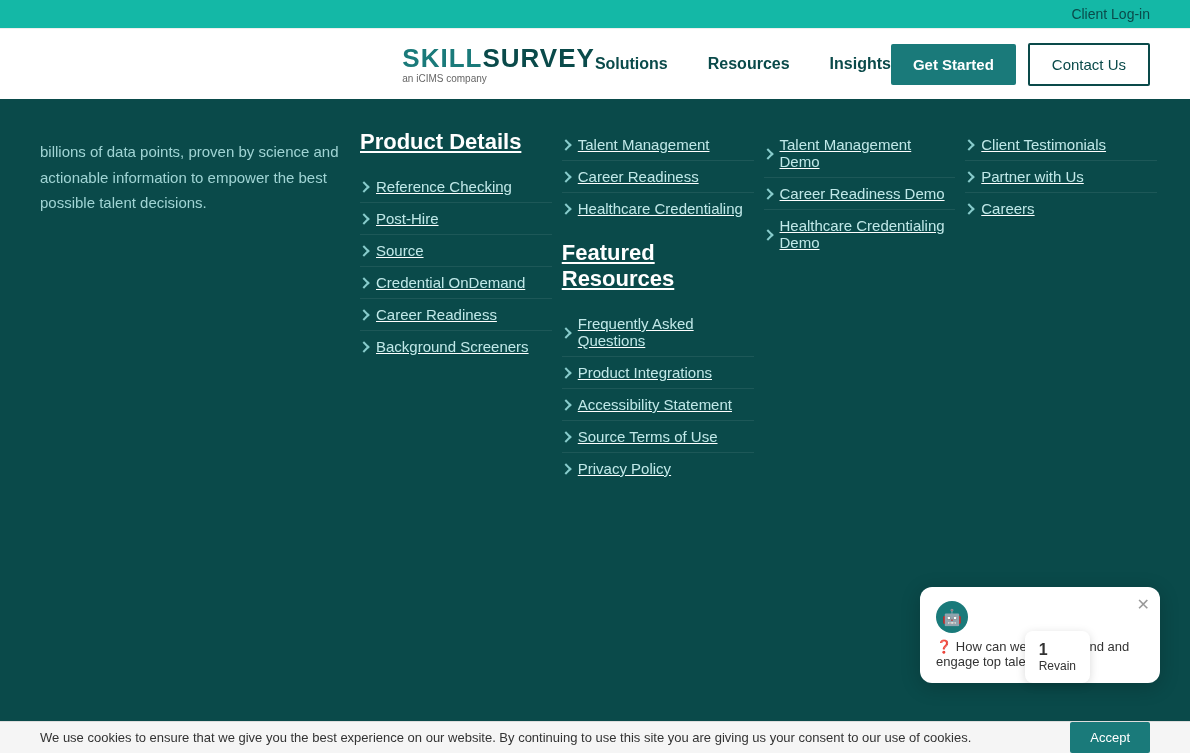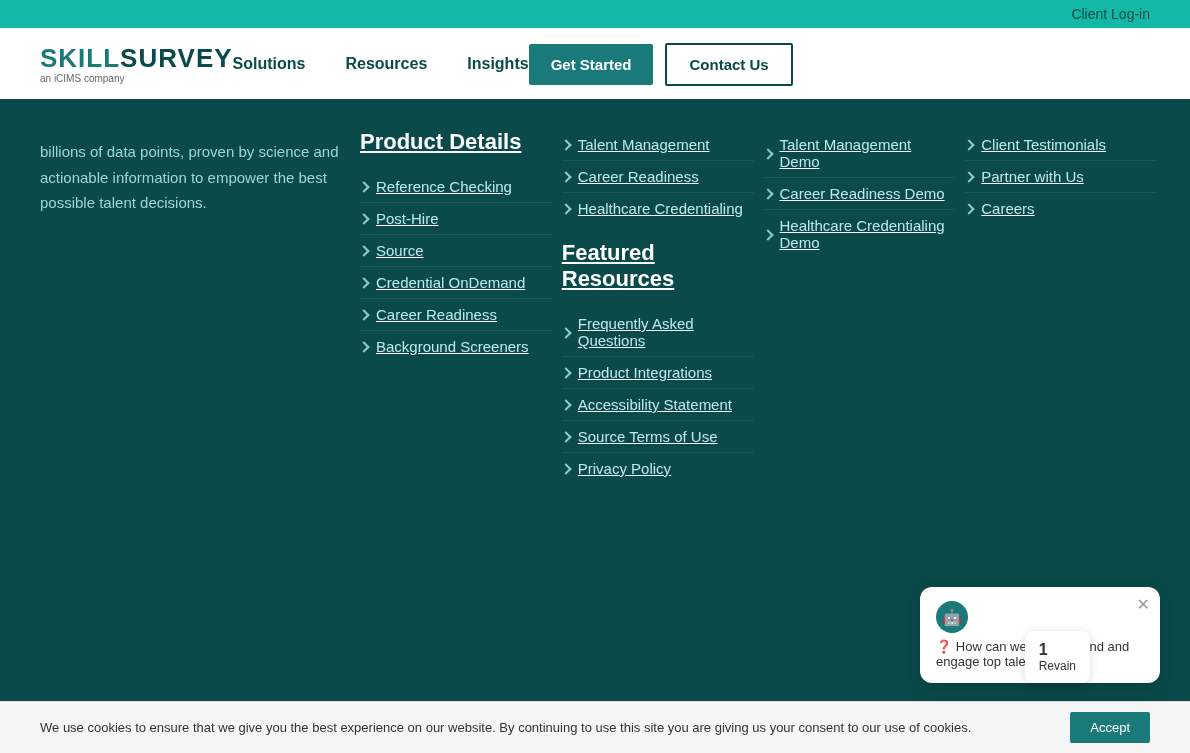--- a/index.html
+++ b/index.html
@@ -21,21 +21,21 @@
       cursor: pointer;
     }
 
     
     .header {
       background: #ffffff;
       display: flex;
       align-items: center;
       padding: 0 40px;
       height: 70px;
-      justify-content: flex-start;
+      justify-content: flex-end;
     }
     .logo-area {
       display: flex;
       flex-direction: column;
     }
     .logo-text {
       font-size: 26px;
       font-weight: 900;
       color: #0a4a4a;
       letter-spacing: 1px;
@@ -74,21 +74,21 @@
       font-weight: 600;
       cursor: pointer;
       border-radius: 2px;
     }
     .btn-contact {
       background: white;
       color: #0a4a4a;
       border: 2px solid #0a4a4a;
       padding: 11px 22px;
       font-size: 15px;
-      font-weight: 700;
+      font-weight: 400;
       cursor: pointer;
       border-radius: 2px;
     }
     .tagline {
       color: #a0d4d4;
       font-size: 15px;
       line-height: 1.7;
       margin-top: 10px;
     }
 
@@ -145,21 +145,21 @@
     }
 
     
     .cookie-bar {
       position: fixed;
       bottom: 0;
       left: 0;
       right: 0;
       background: #f5f5f5;
       border-top: 1px solid #ddd;
-      padding: 10px 40px;
+      padding: 0 40px;
       display: flex;
       align-items: center;
       justify-content: space-between;
       font-size: 13px;
       color: #333;
       z-index: 100;
     }
     .cookie-text { flex: 1; }
     .cookie-accept {
       background: #1a7a7a;

